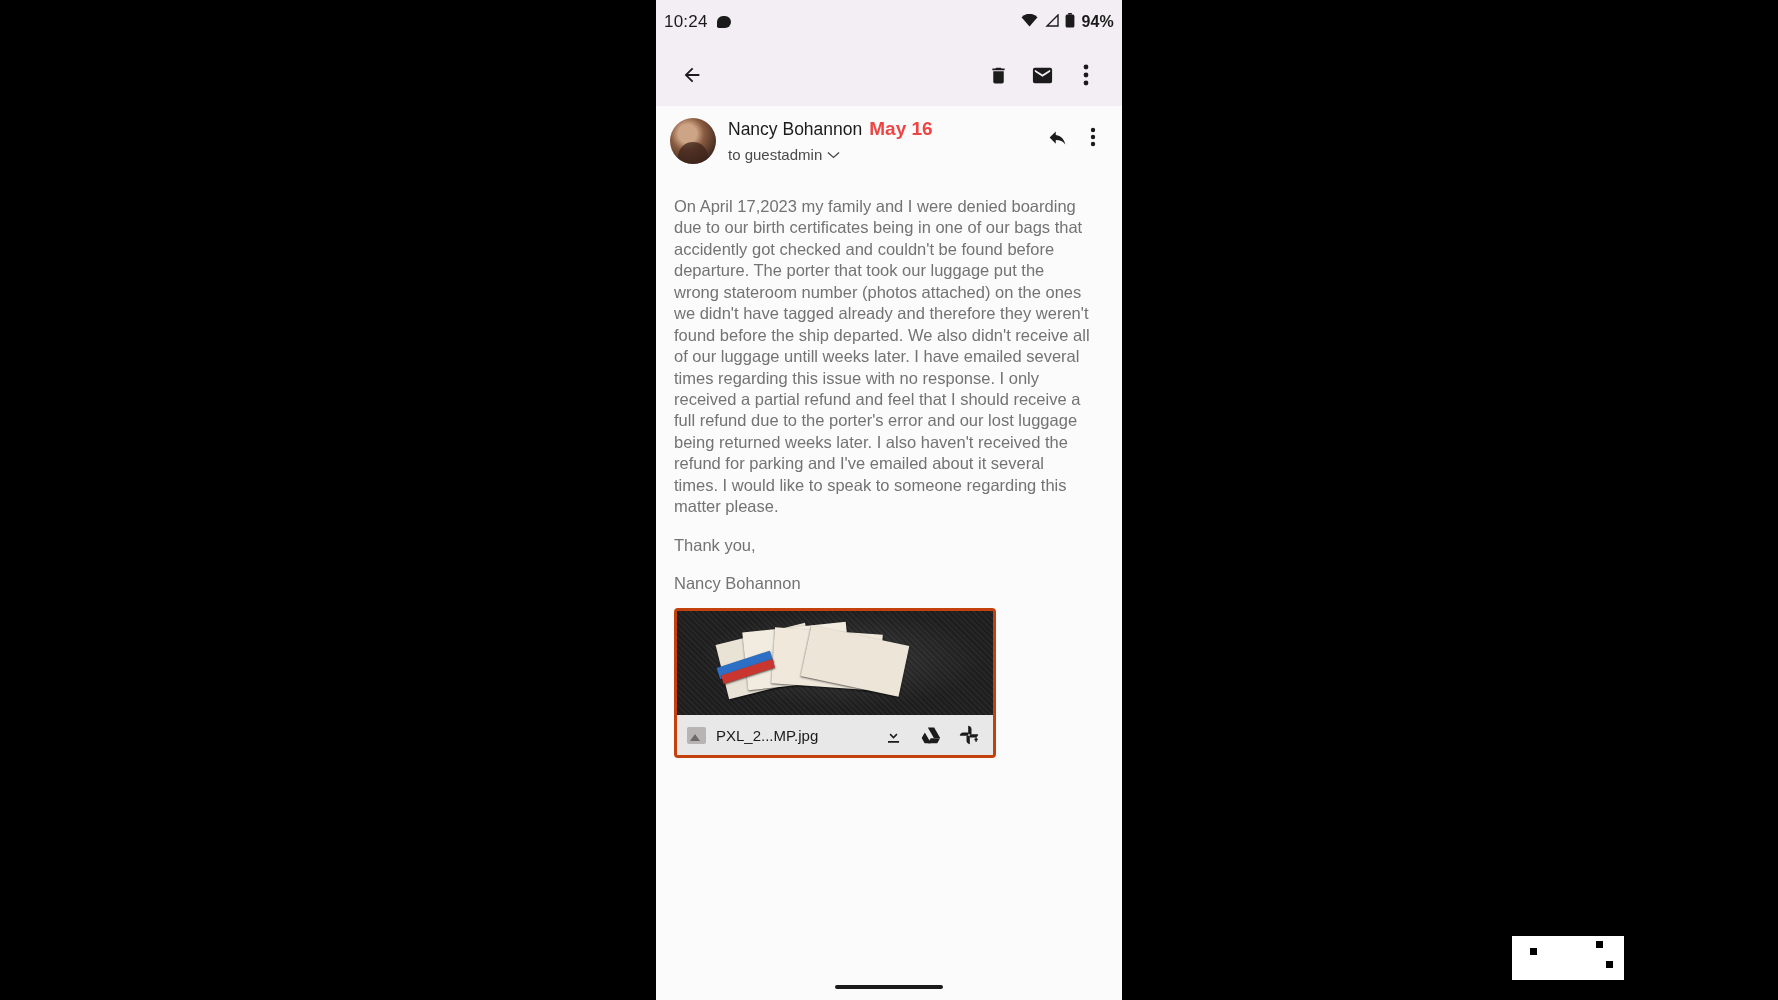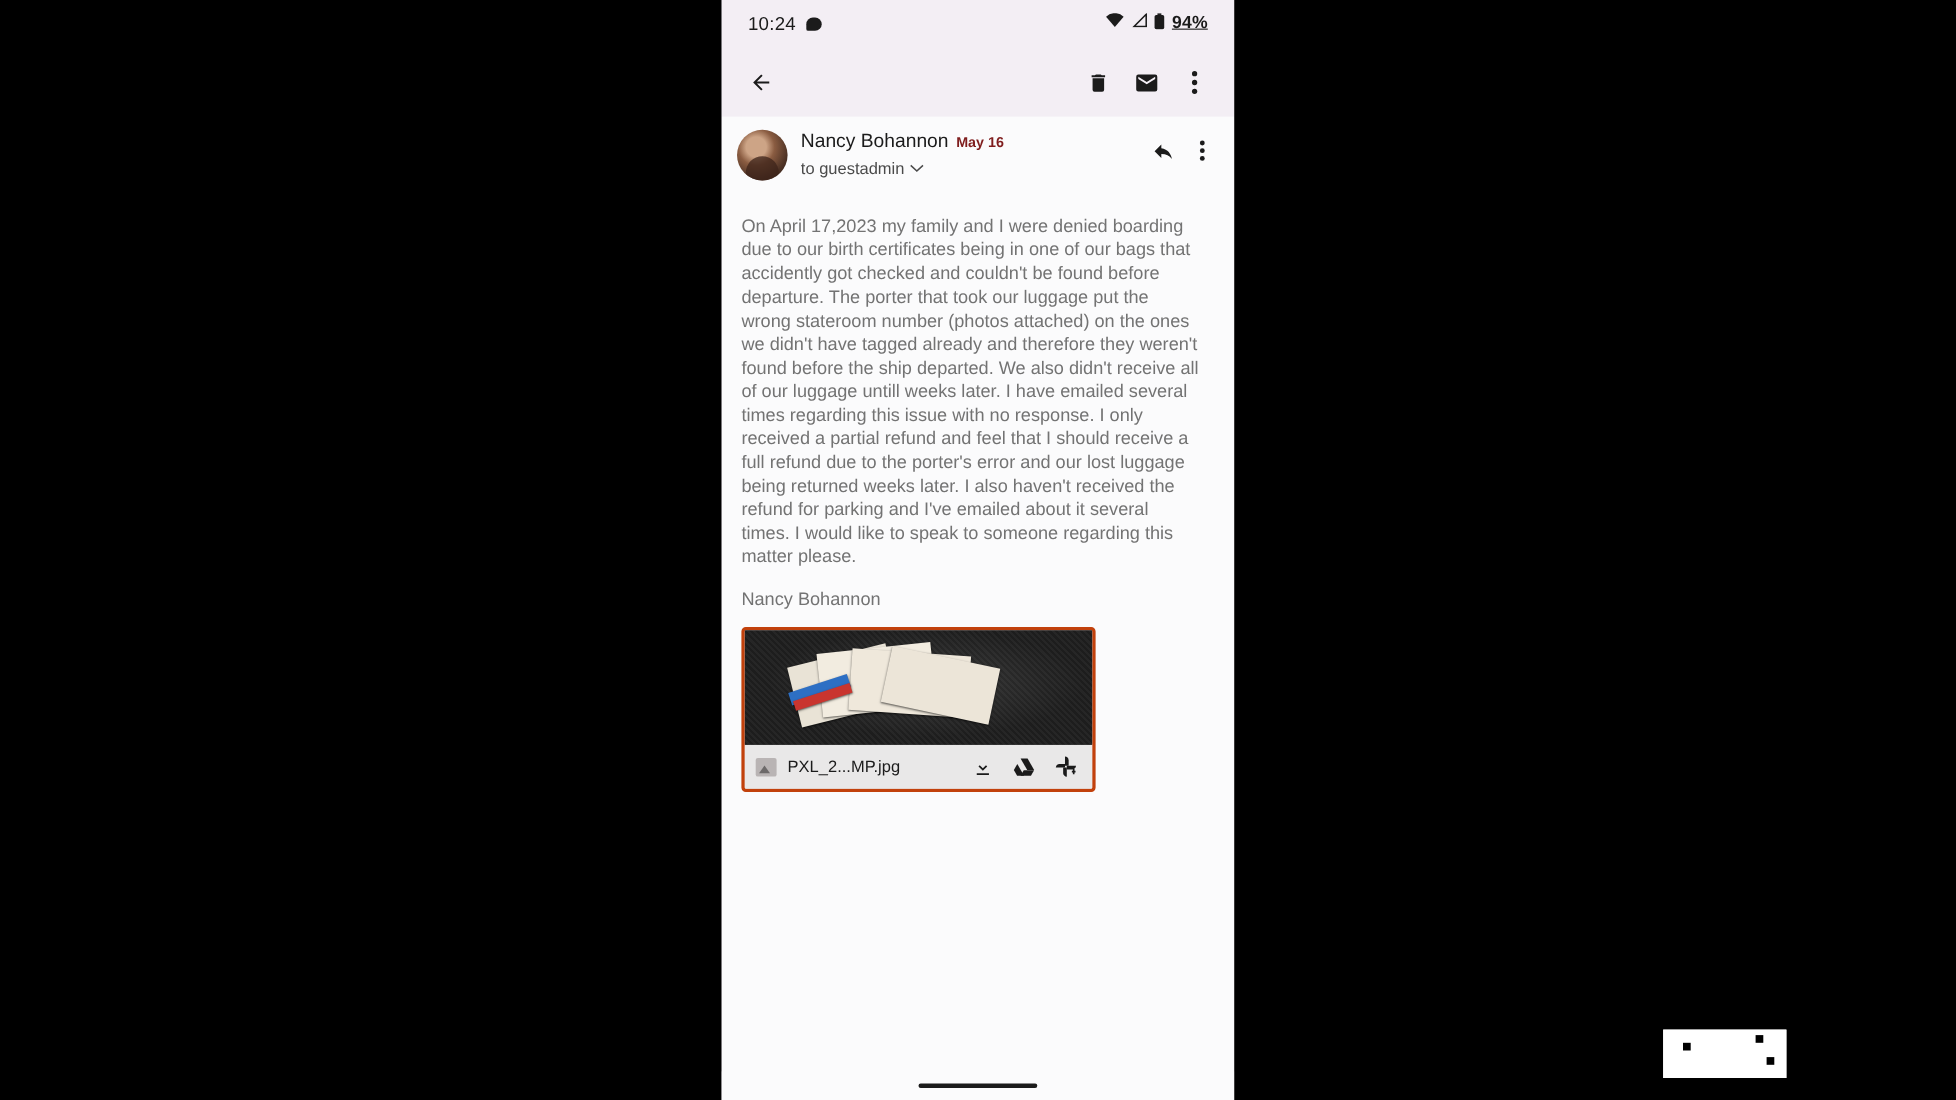--- a/index.html
+++ b/index.html
@@ -19,21 +19,21 @@
     height: 1000px;
     background: #f3eef4;
     overflow: hidden;
   }
   
   .statusbar {
     height: 44px;
     display: flex;
     align-items: center;
     justify-content: space-between;
-    padding: 0 24px;
+    padding: 0 8px;
     box-sizing: border-box;
     background: #f3eef4;
     color: #1b1b1b;
   }
   .status-left {
     display: flex;
     align-items: center;
     gap: 9px;
   }
   .clock {
@@ -42,23 +42,22 @@
   }
   .bubble-icon {
     width: 14px;
     height: 12px;
     background: #1b1b1b;
     border-radius: 7px 7px 7px 2px;
     display: inline-block;
   }
   .status-right {
     display: flex;
-    align-items: flex-start;
+    align-items: center;
     gap: 6px;
-    text-decoration: underline;
   }
   .battery-pct {
     font-size: 16px;
     font-weight: bold;
     letter-spacing: 0.2px;
   }
   .wifi-ico { display: inline-block; }
   .signal-ico { display: inline-block; }
   .batt-ico { display: inline-block; }
   
@@ -116,22 +115,22 @@
     display: flex;
     align-items: baseline;
     gap: 7px;
   }
   .sender {
     font-size: 17.5px;
     color: #1b1b1b;
     white-space: nowrap;
   }
   .date {
-    font-size: 13px;
-    color: #7f1d1d;
+    font-size: 19px;
+    color: #ef4444;
     font-weight: bold;
     white-space: nowrap;
   }
   .to-line {
     display: flex;
     align-items: flex-end;
     gap: 5px;
     margin-top: 5px;
   }
   .to-text {
@@ -351,20 +350,21 @@
               <circle cx="3" cy="3" r="2.2" fill="#1b1b1b"></circle>
               <circle cx="3" cy="10" r="2.2" fill="#1b1b1b"></circle>
               <circle cx="3" cy="17" r="2.2" fill="#1b1b1b"></circle>
             </svg>
         </div>
       </div>
     </div>
 
     <div class="mail-text">
       <p>On April 17,2023 my family and I were denied boarding due to our birth certificates being in one of our bags that accidently got checked and couldn't be found before departure. The porter that took our luggage put the wrong stateroom number (photos attached) on the ones we didn't have tagged already and therefore they weren't found before the ship departed. We also didn't receive all of our luggage untill weeks later. I have emailed several times regarding this issue with no response. I only received a partial refund and feel that I should receive a full refund due to the porter's error and our lost luggage being returned weeks later. I also haven't received the refund for parking and I've emailed about it several times. I would like to speak to someone regarding this matter please.</p>
+      <p>Thank you,</p>
       <p class="tight">Nancy Bohannon</p>
     </div>
 
     <div class="attachment">
       <div class="att-photo">
         <div class="paper p1"></div>
         <div class="paper p2"></div>
         <div class="paper p3"></div>
         <div class="paper p4"></div>
         <div class="paper p5"></div>

